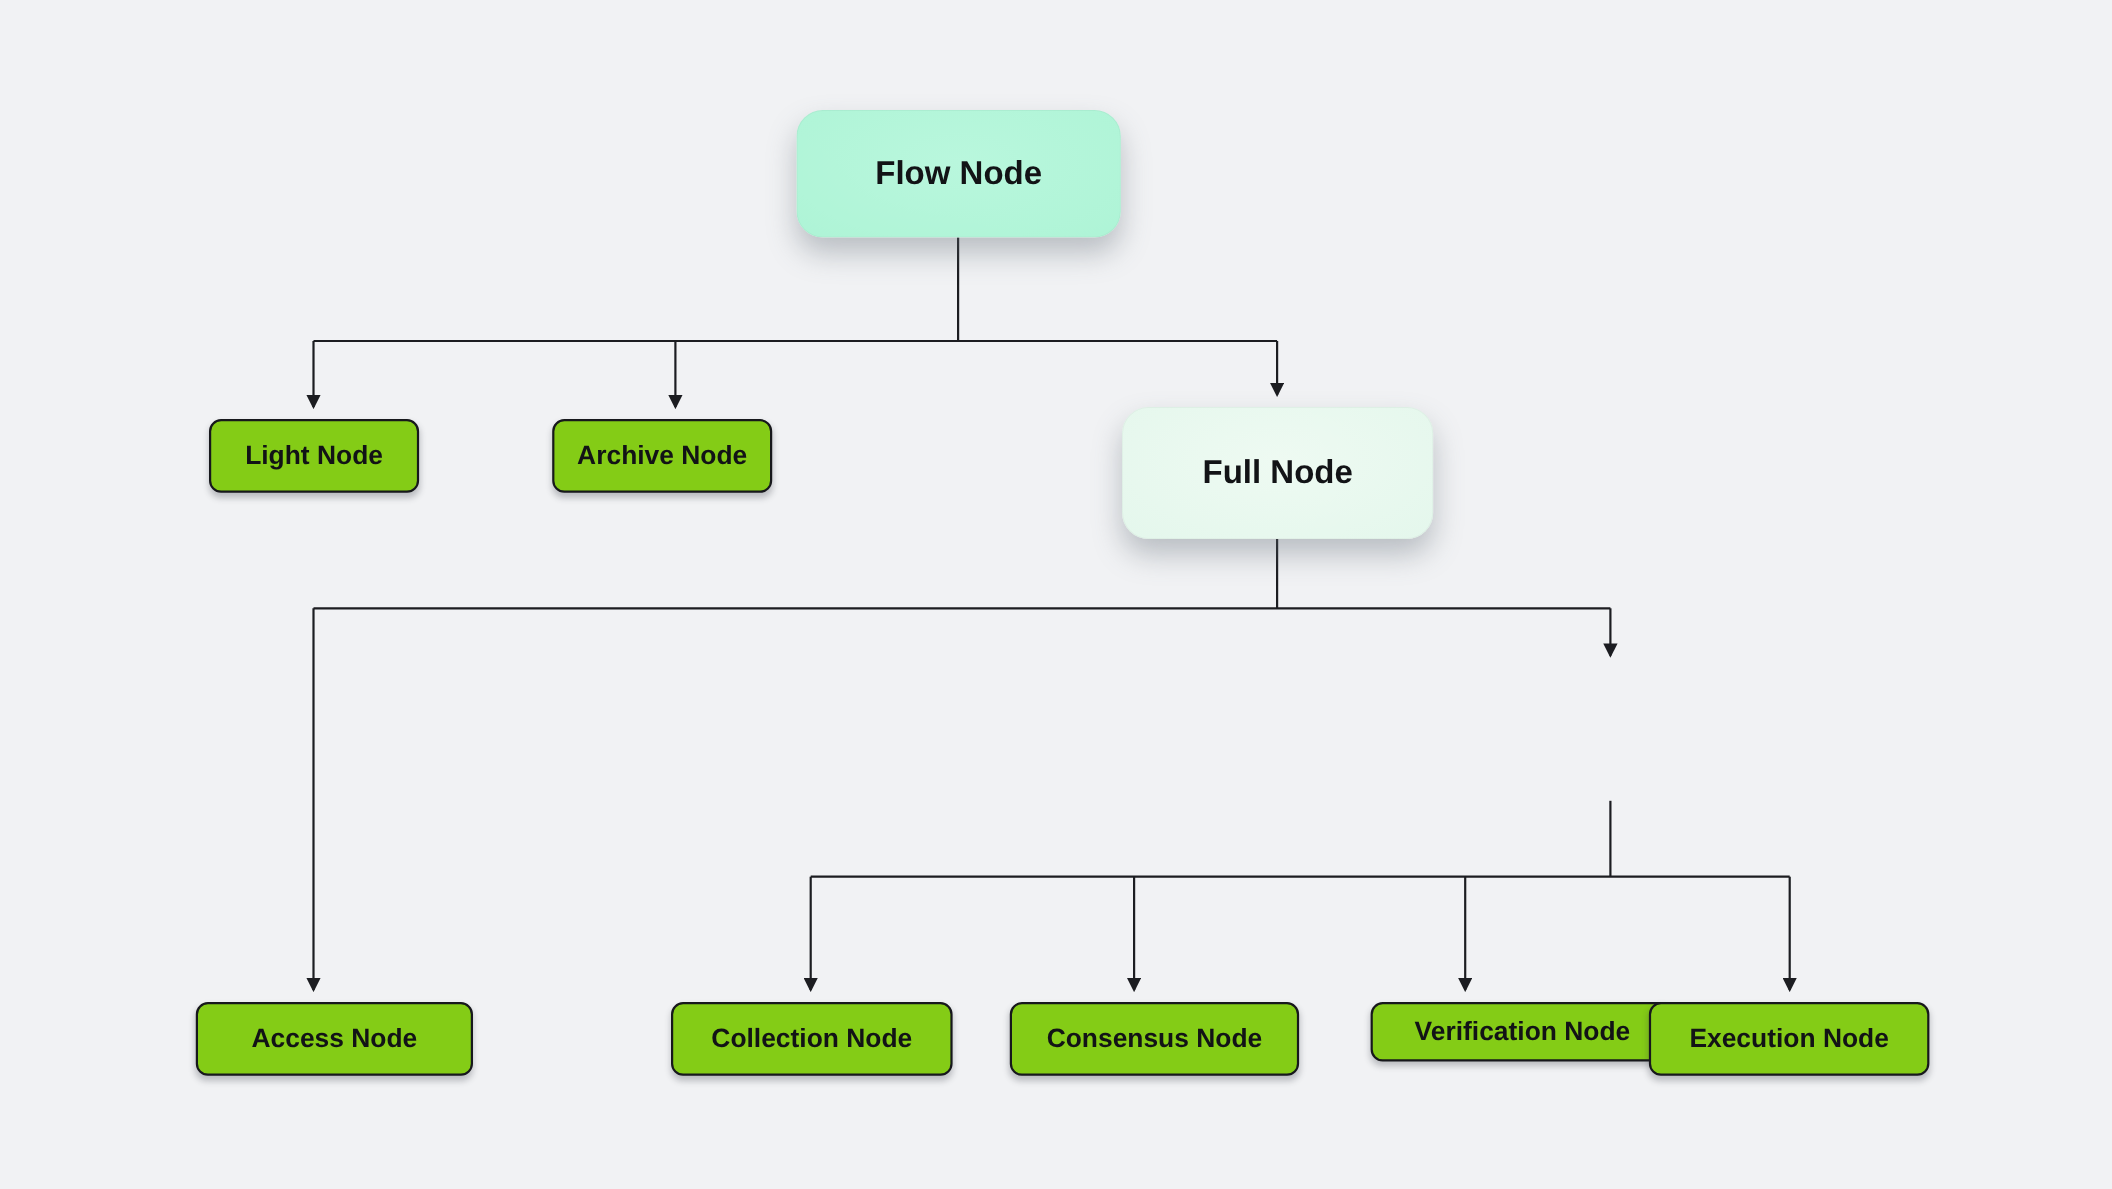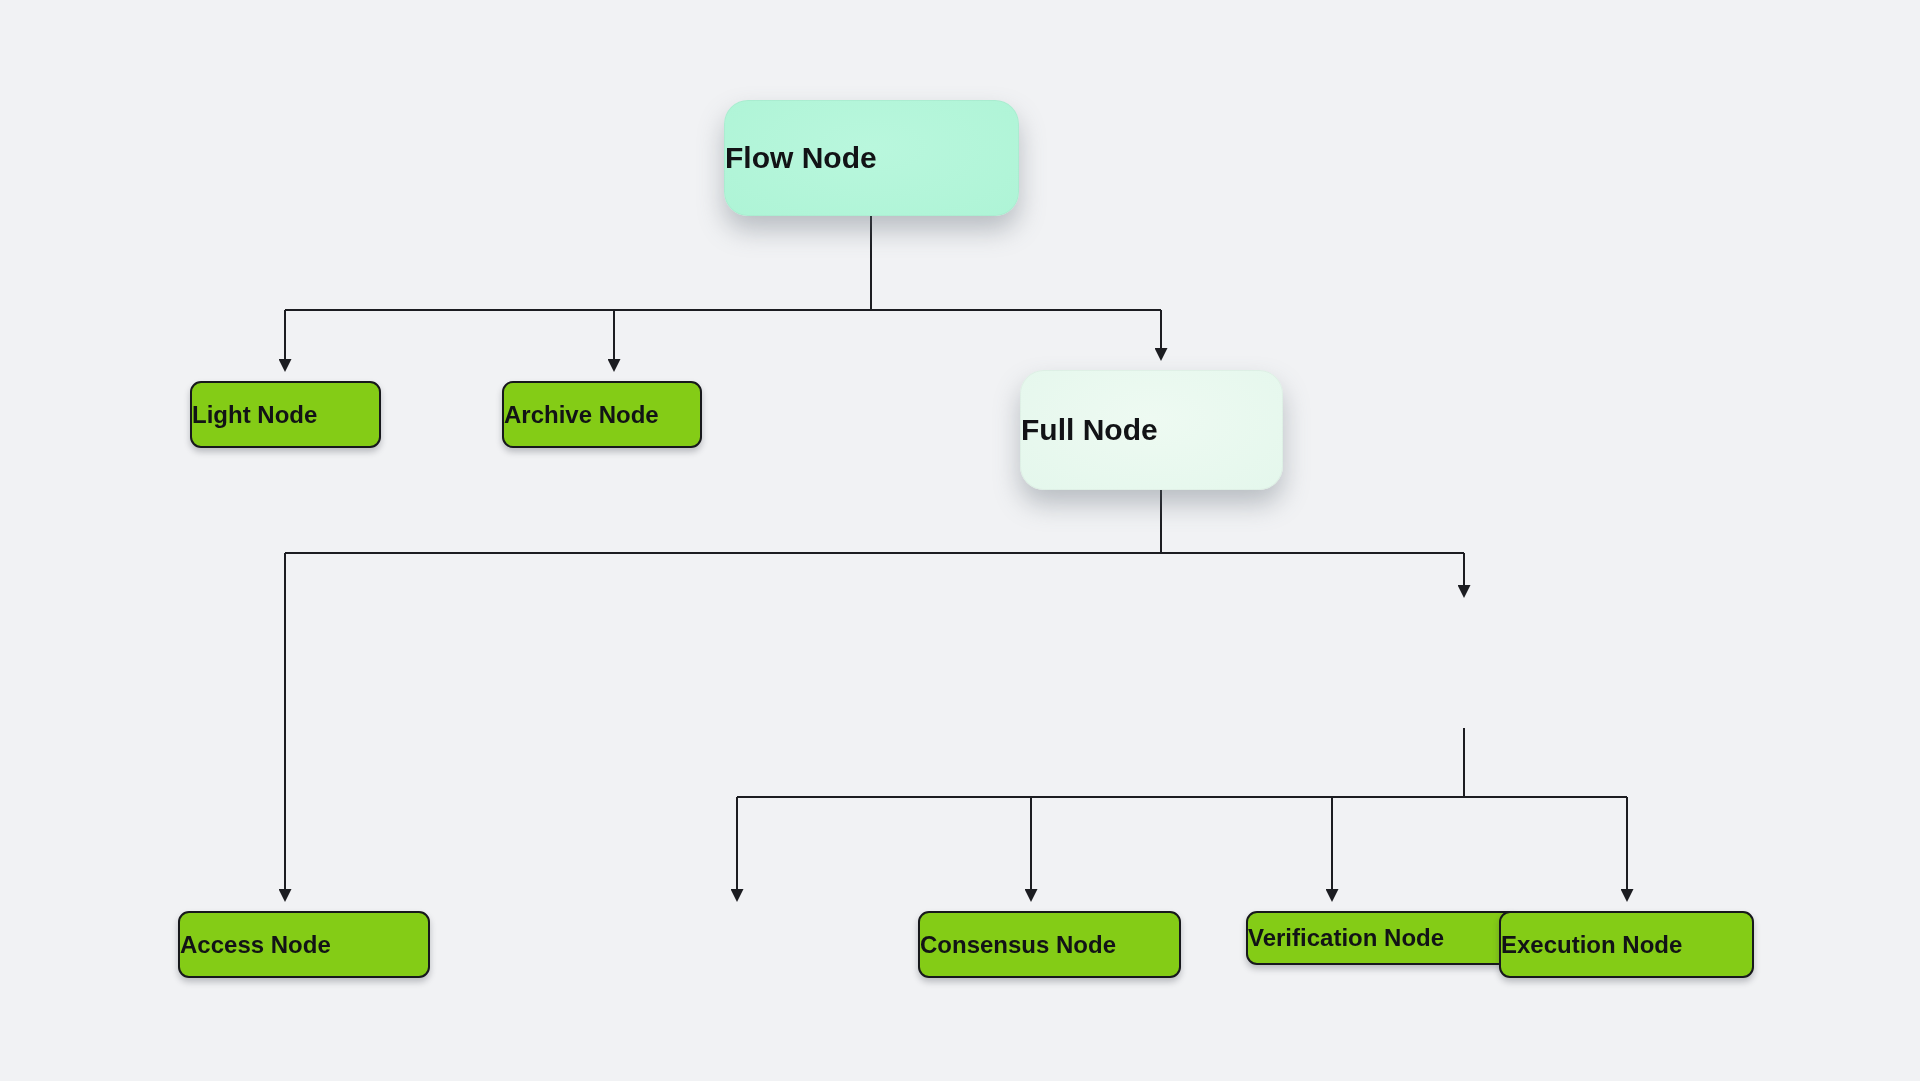--- a/index.html
+++ b/index.html
@@ -17,21 +17,21 @@
   .connectors {
     position: absolute;
     left: 0; top: 0;
     width: 1920px; height: 1081px;
     pointer-events: none;
   }
   .node {
     position: absolute;
     display: flex;
     align-items: center;
-    justify-content: flex-start;
+    justify-content: center;
     color: #121316;
     text-align: center;
     white-space: nowrap;
     box-sizing: border-box;
   }
   .node.plain {
     background: #84cc16;
     border: 2px solid #17181c;
     border-radius: 11px;
     font-size: 24px;
@@ -46,21 +46,21 @@
     box-shadow: 0 14px 26px rgba(95, 105, 115, 0.38);
   }
   .node.fill-flow      { background: radial-gradient(ellipse at 50% 40%, #b9f7dd 0%, #aef4d6 100%); }
   .node.fill-full      { background: radial-gradient(ellipse at 50% 40%, #eefaf2 0%, #e4f7ec 100%); }
   .node.fill-validator { background: radial-gradient(ellipse at 50% 40%, #d2f6f4 0%, #c8f2f0 100%); }
 
   
   .pos-flow        { left: 724px;  top: 100px; width: 295px; height: 116px; }
   .pos-light       { left: 190px;  top: 381px; width: 191px; height: 67px; }
   .pos-archive     { left: 502px;  top: 381px; width: 200px; height: 67px; }
-  .pos-full        { left: 1020px; top: 370px; width: 263px; height: 120px; }
+  .pos-full        { left: 1020px; top: 370px; width: 283px; height: 120px; }
   .pos-validator   { left: 1323px; top: 607px; width: 281px; height: 121px; }
   .pos-access      { left: 178px;  top: 911px; width: 252px; height: 67px; }
   .pos-collection  { left: 610px;  top: 911px; width: 256px; height: 67px; }
   .pos-consensus   { left: 918px;  top: 911px; width: 263px; height: 67px; }
   .pos-verification{ left: 1246px; top: 911px; width: 276px; height: 54px; }
   .pos-execution   { left: 1499px; top: 911px; width: 255px; height: 67px; }
 </style>
 </head>
 <body>
 
@@ -108,20 +108,23 @@
 
   <div class="node highlight fill-full pos-full">
     <span>Full Node</span>
   </div>
 
 
   <div class="node plain pos-access">
     <span>Access Node</span>
   </div>
 
+  <div class="node plain pos-collection">
+    <span>Collection Node</span>
+  </div>
 
   <div class="node plain pos-consensus">
     <span>Consensus Node</span>
   </div>
 
   <div class="node plain pos-verification">
     <span>Verification Node</span>
   </div>
 
   <div class="node plain pos-execution">

